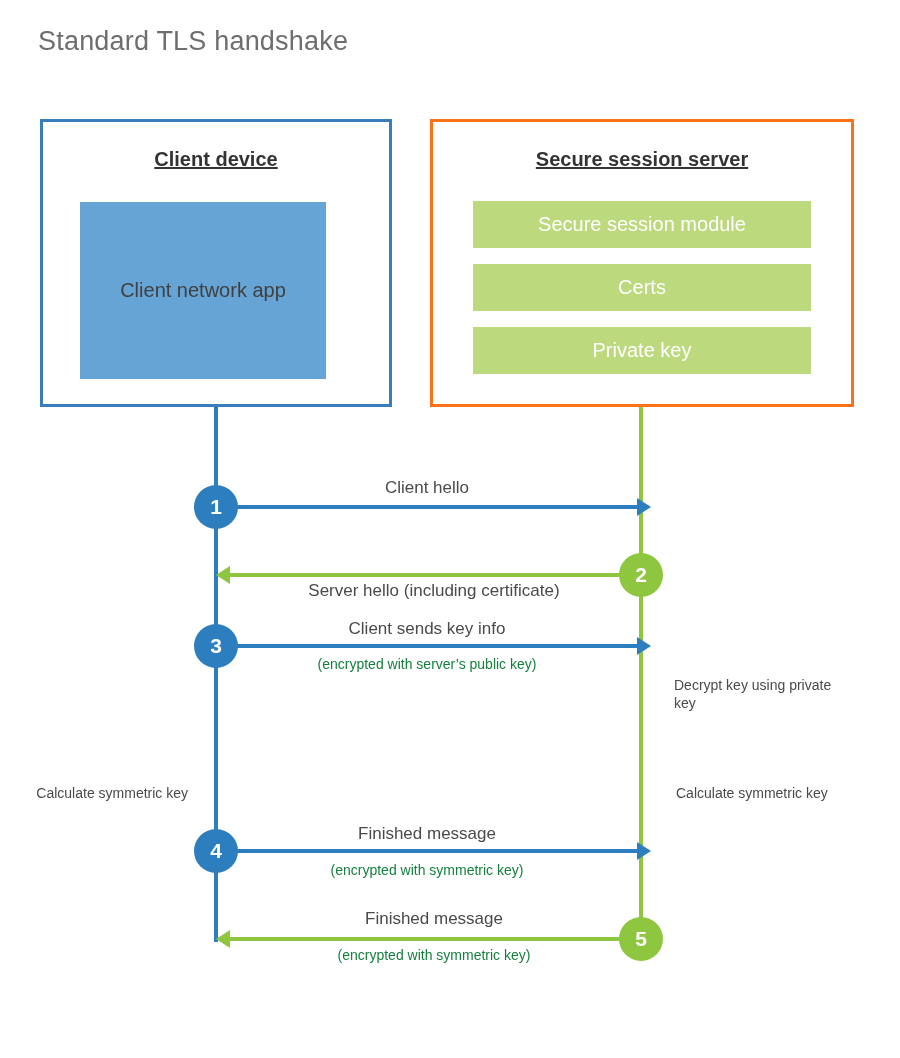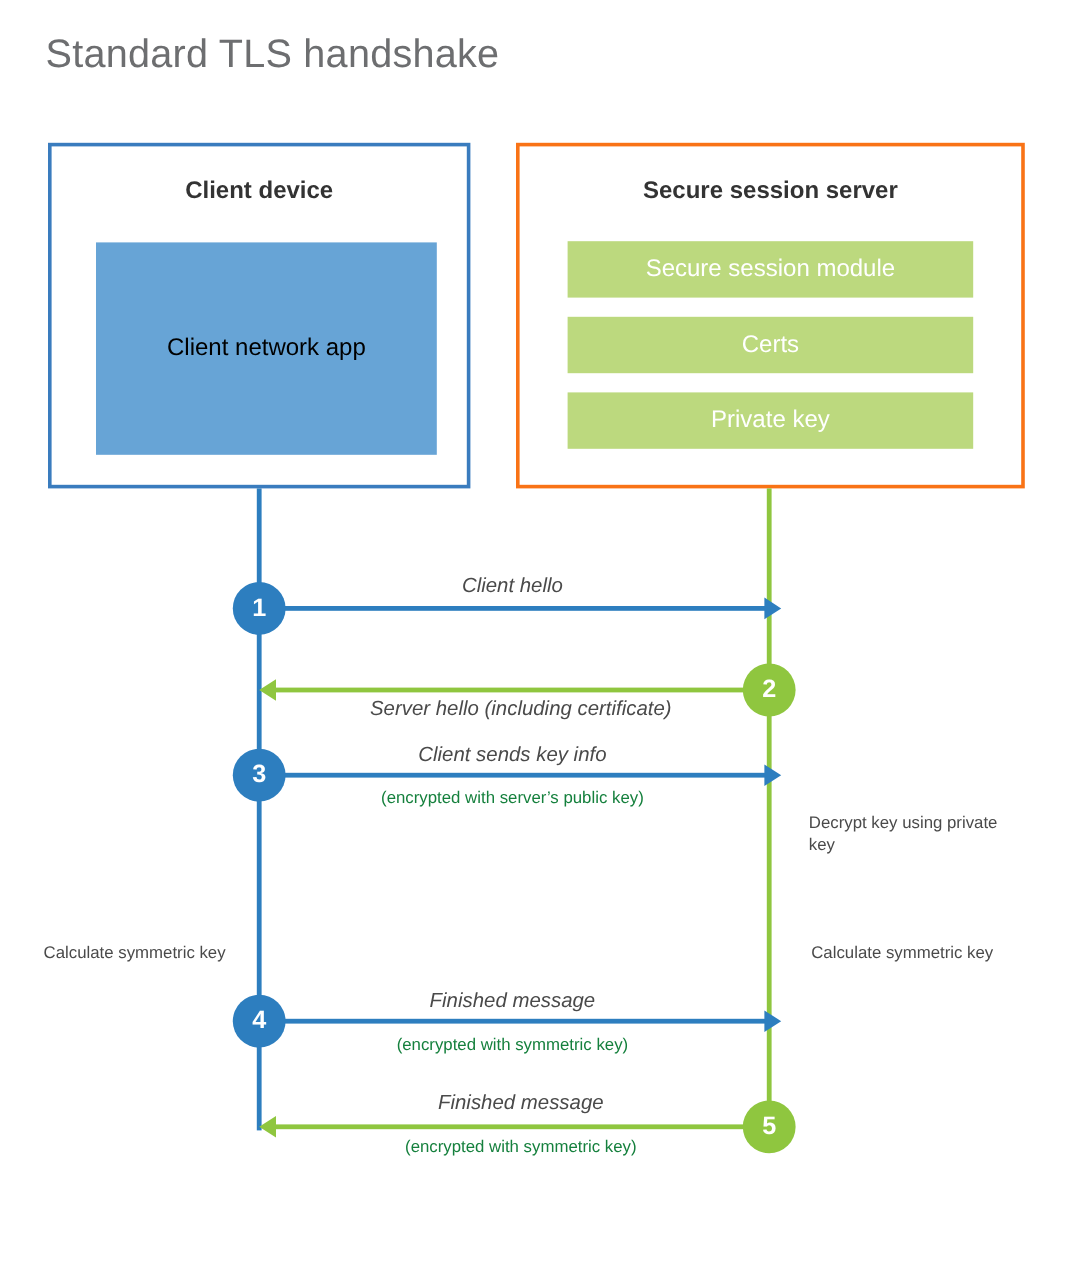--- a/index.html
+++ b/index.html
@@ -12,21 +12,21 @@
     height: 1058px;
     position: relative;
     font-family: "Liberation Sans", sans-serif;
     overflow: hidden;
   }
 
   #diagram-title {
     position: absolute;
     left: 38px;
     top: 26px;
-    font-size: 33px;
+    font-size: 27px;
     font-weight: 300;
     color: #6d6e70;
     letter-spacing: 0.2px;
     white-space: nowrap;
   }
 
   
   .node-box {
     position: absolute;
     background: #ffffff;
@@ -48,30 +48,31 @@
   }
   .node-title {
     position: absolute;
     left: 0;
     right: 0;
     top: 26px;
     text-align: center;
     font-size: 20px;
     font-weight: bold;
     color: #333333;
+    text-decoration: underline;
   }
 
   #client-app-block {
     position: absolute;
     left: 37px;
     top: 80px;
-    width: 284px;
+    width: 246px;
     height: 177px;
     background: #67a4d6;
-    color: #000000;
+    color: #404040;
     font-size: 20px;
     font-weight: 400;
     display: flex;
     align-items: center;
     justify-content: center;
     text-align: center;
     line-height: 1.35;
     padding: 0 15px;
     box-sizing: border-box;
   }
@@ -165,21 +166,20 @@
   #arrow-4 { left: 216px; top: 849px; width: 422px; }
   #arrow-5 { left: 229px; top: 937px; width: 410px; }
 
   
   .msg-label {
     position: absolute;
     text-align: center;
     font-size: 17px;
     color: #4a4a4a;
     white-space: nowrap;
-    font-style: italic;
   }
   .msg-sublabel {
     position: absolute;
     text-align: center;
     font-size: 14px;
     color: #15803d;
     white-space: nowrap;
   }
   #label-1 { left: 216px; top: 478px; width: 422px; }
   #label-2 { left: 229px; top: 549px; width: 410px; margin-top: 32px; }

